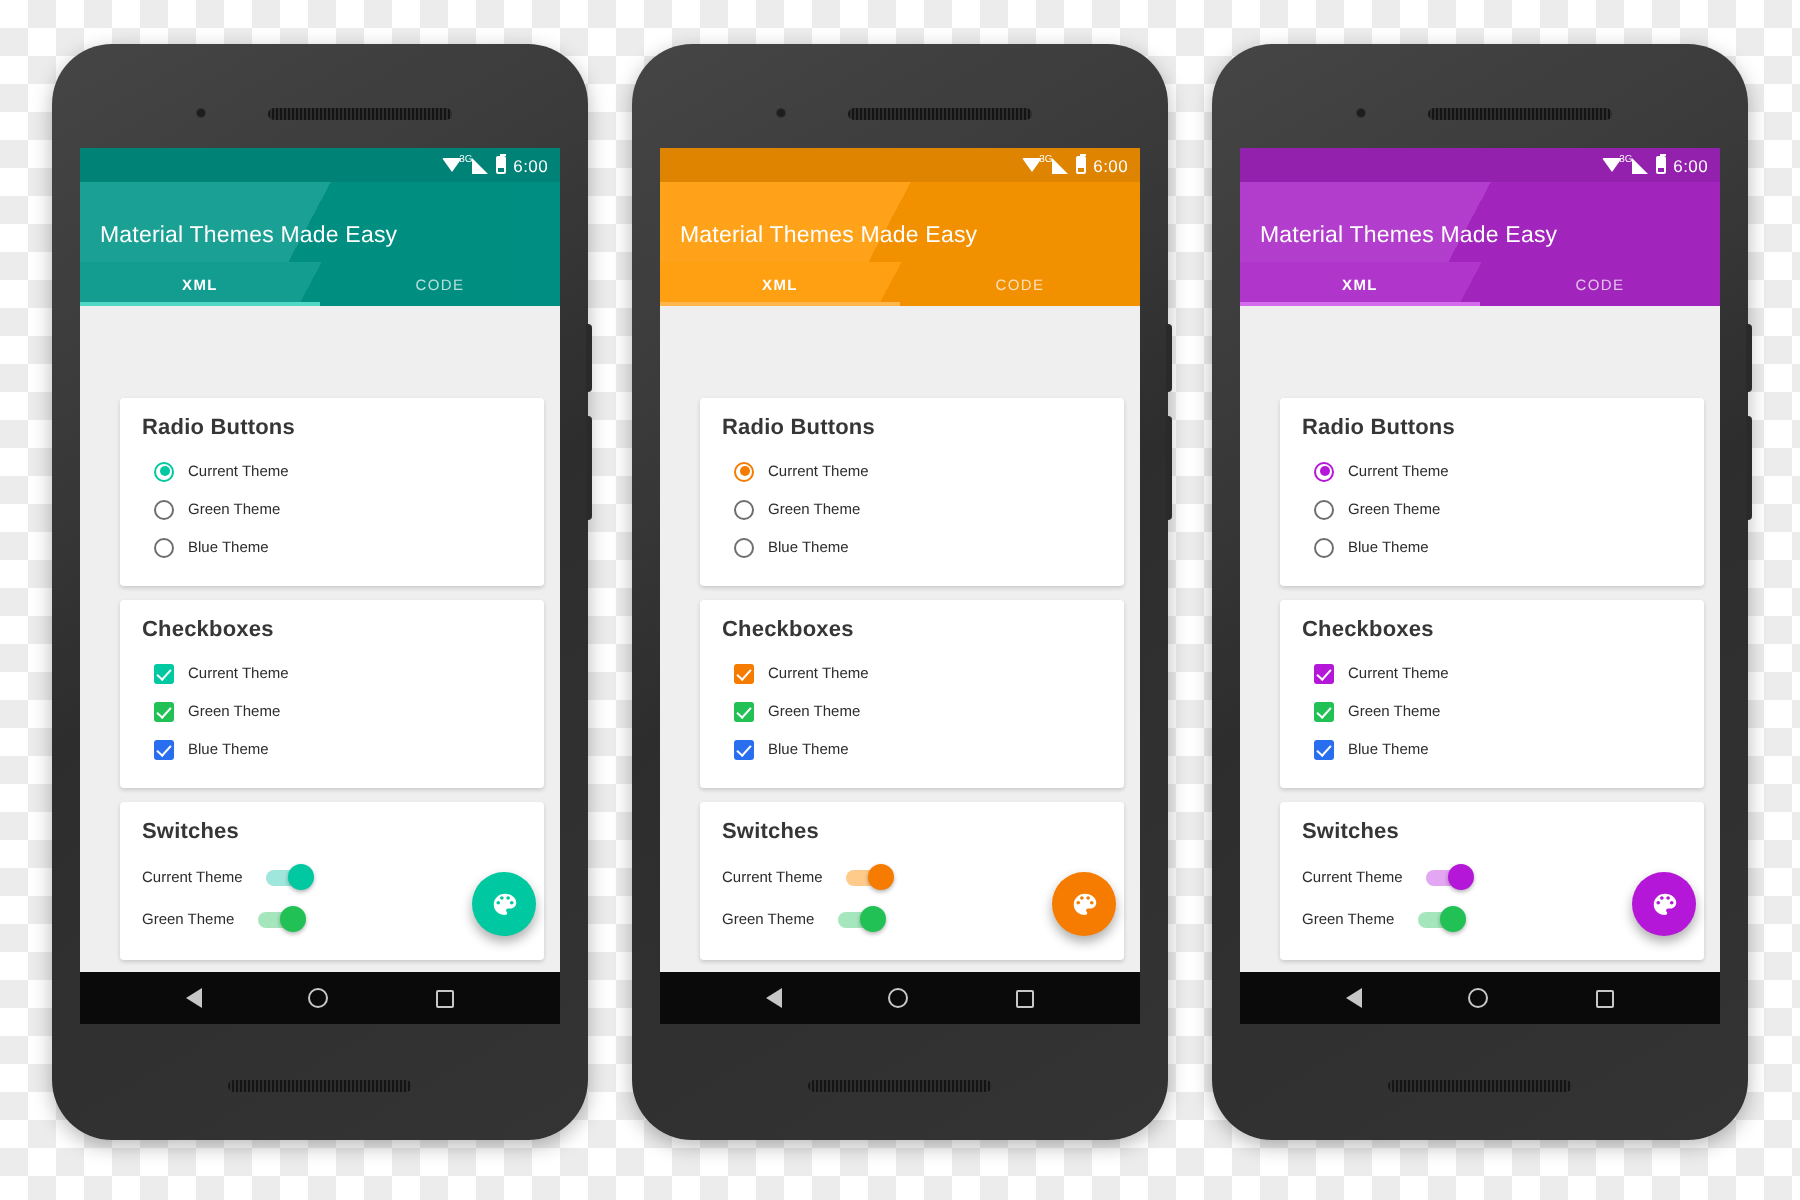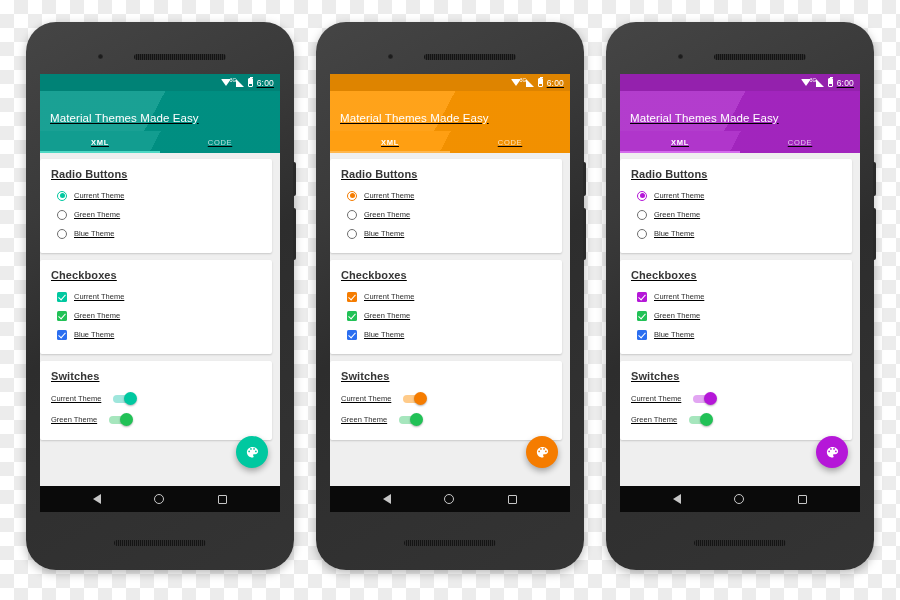--- a/index.html
+++ b/index.html
@@ -25,21 +25,20 @@
 
   
   .phone {
     position: absolute;
     width: 268px;
     height: 548px;
     border-radius: 30px;
     background: linear-gradient(150deg, #454545 0%, #3a3a3a 28%, #2d2d2d 50%, #343434 100%);
     box-shadow: 0 3px 10px rgba(0,0,0,0.28);
     padding: 52px 14px 58px 14px;
-    text-decoration: underline;
   }
   .phone-1 { left: 26px;  top: 22px; }
   .phone-2 { left: 316px; top: 22px; }
   .phone-3 { left: 606px; top: 22px; }
 
   .cam-dot {
     position: absolute;
     top: 32px; left: 72px;
     width: 5px; height: 5px;
     border-radius: 50%;
@@ -179,23 +178,24 @@
     bottom: 0; left: 0;
     width: 50%;
     height: 2px;
     z-index: 2;
   }
 
   
   .content {
     flex: 1;
     background: #efefef;
-    padding: 6px 8px 0 0;
+    padding: 6px 8px 0 20px;
     overflow: hidden;
     position: relative;
+    margin-top: 40px;
   }
 
   .card {
     background: #ffffff;
     border-radius: 2px;
     box-shadow: 0 1px 2px rgba(0,0,0,0.16);
     padding: 9px 11px 10px 11px;
     margin-bottom: 7px;
   }
   .card-title {

